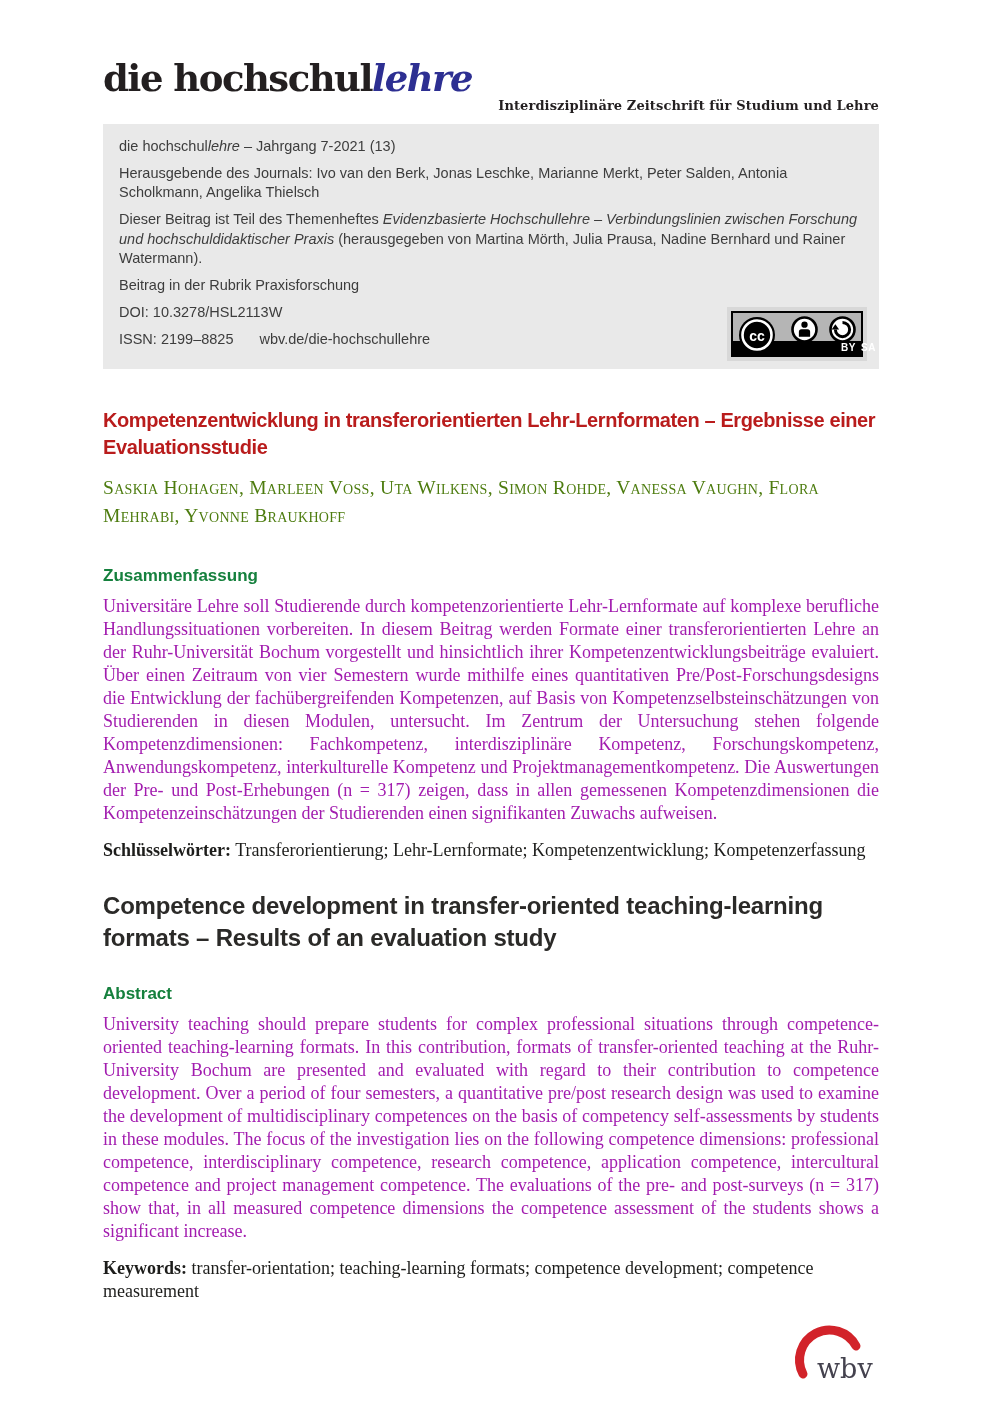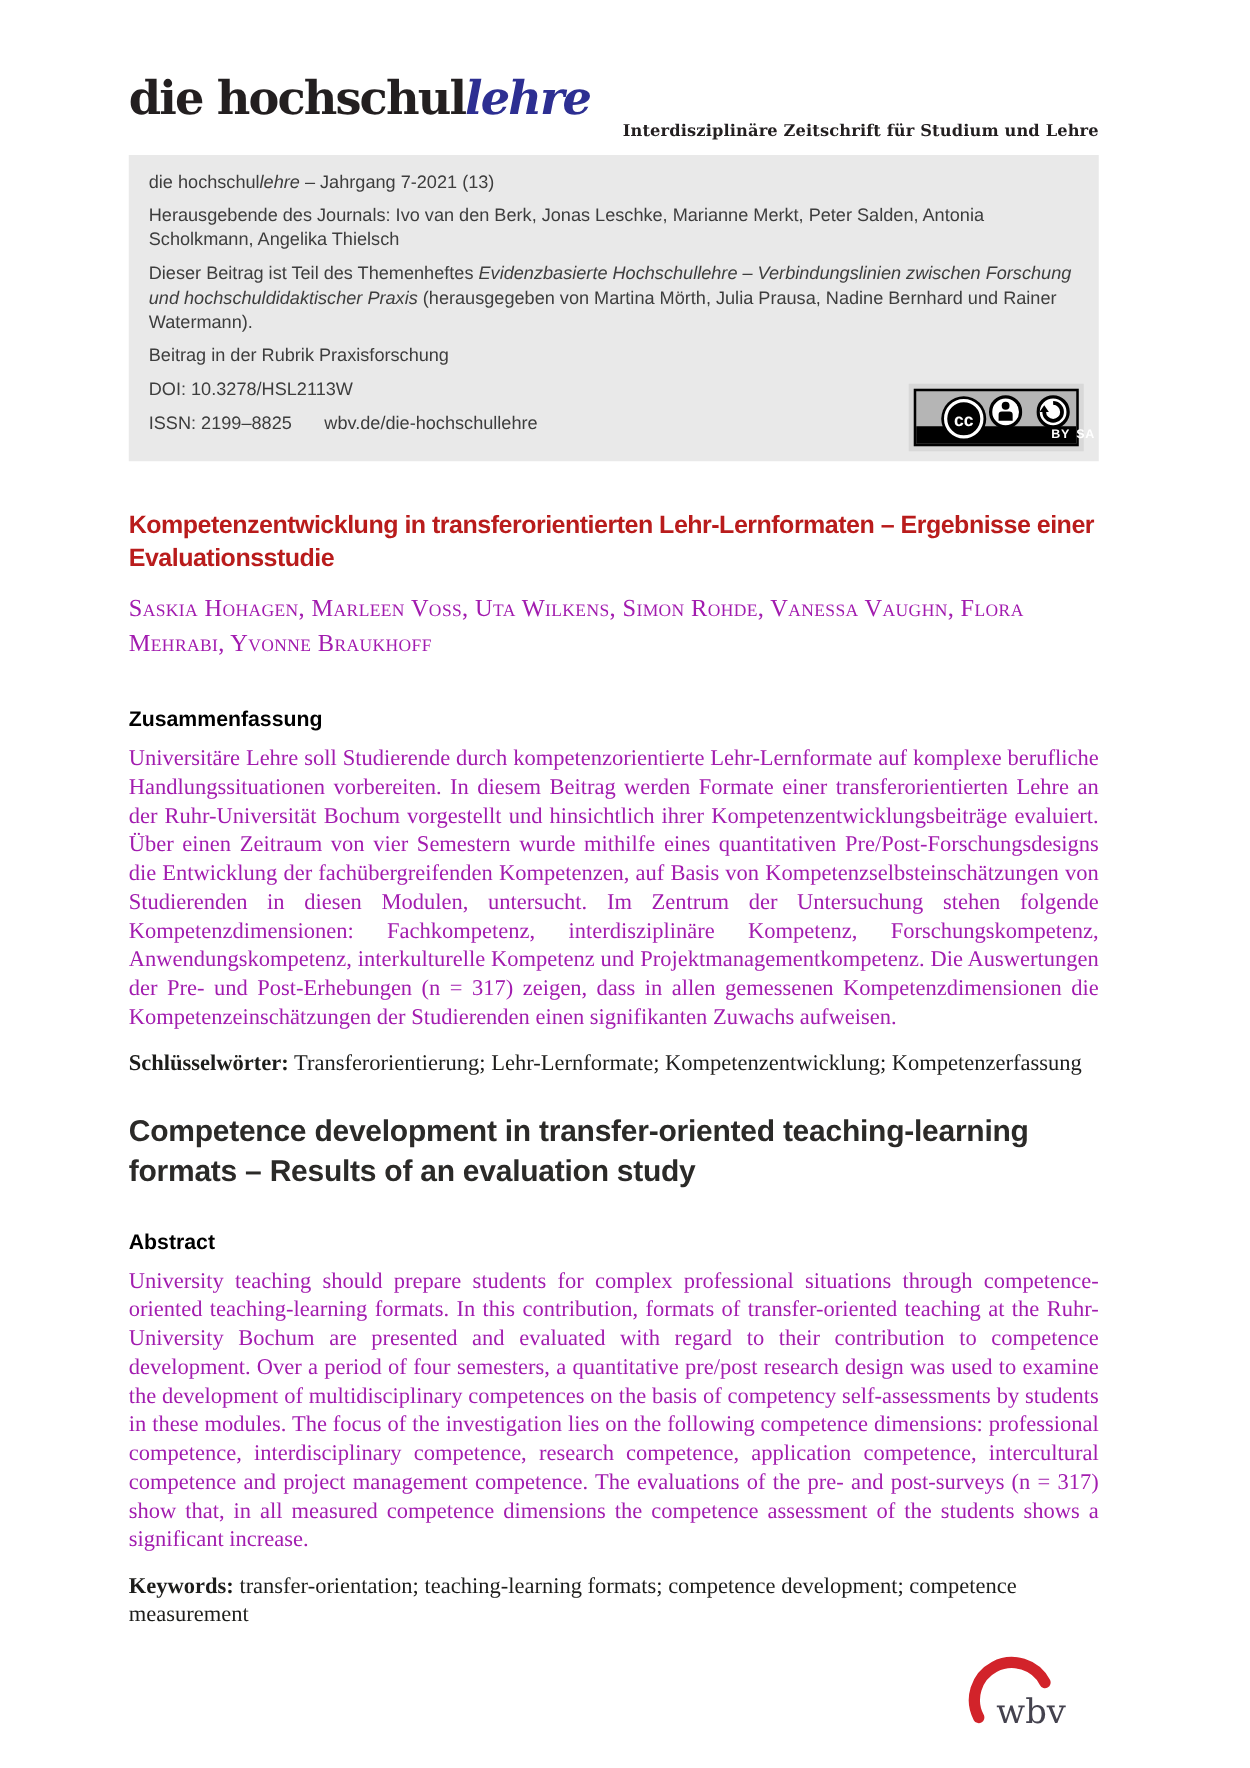--- a/index.html
+++ b/index.html
@@ -74,21 +74,21 @@
     height: 46px;
     background: #b5b5b5;
     border: 2px solid #000;
   }
   .cc-strip {
     position: absolute;
     left: 0; right: 0; bottom: 0;
     height: 14px;
     background: #000;
   }
-  .cc-logo-circle { position: absolute; left: 19px; top: 3px; }
+  .cc-logo-circle { position: absolute; left: 5px; top: 3px; }
   .cc-by-icon  { position: absolute; left: 58px; top: 3px; }
   .cc-sa-icon  { position: absolute; left: 96px; top: 3px; }
   .cc-label {
     position: absolute;
     bottom: 1px;
     color: #ffffff;
     font-family: "Liberation Sans", sans-serif;
     font-weight: bold;
     font-size: 10px;
     letter-spacing: 0.5px;
@@ -105,28 +105,28 @@
     line-height: 1.33;
     letter-spacing: -0.4px;
     color: #b91c1c;
   }
   .authors {
     margin-top: 14px;
     font-variant: small-caps;
     font-size: 19.5px;
     line-height: 1.42;
     letter-spacing: 0.3px;
-    color: #a21caf;
+    color: #4d7c0f;
   }
   .section-heading {
     margin-top: 30px;
     font-family: "Liberation Sans", sans-serif;
     font-weight: 700;
     font-size: 17px;
-    color: #000000;
+    color: #15803d;
   }
   .section-heading.big-gap { margin-top: 36px; }
   .body-para {
     margin-top: 9px;
     font-size: 18px;
     line-height: 23px;
     text-align: justify;
     hyphens: auto;
     color: #a21caf;
   }
@@ -143,21 +143,21 @@
     font-weight: 700;
     font-size: 24px;
     line-height: 1.33;
     letter-spacing: -0.2px;
     color: #2b2a28;
   }
 
   
   .wbv-logo {
     position: absolute;
-    left: 770px;
+    left: 790px;
     top: 1316px;
     width: 90px;
     height: 76px;
   }
 </style>
 </head>
 <body>
 
 <div class="page">
   <div class="content">

